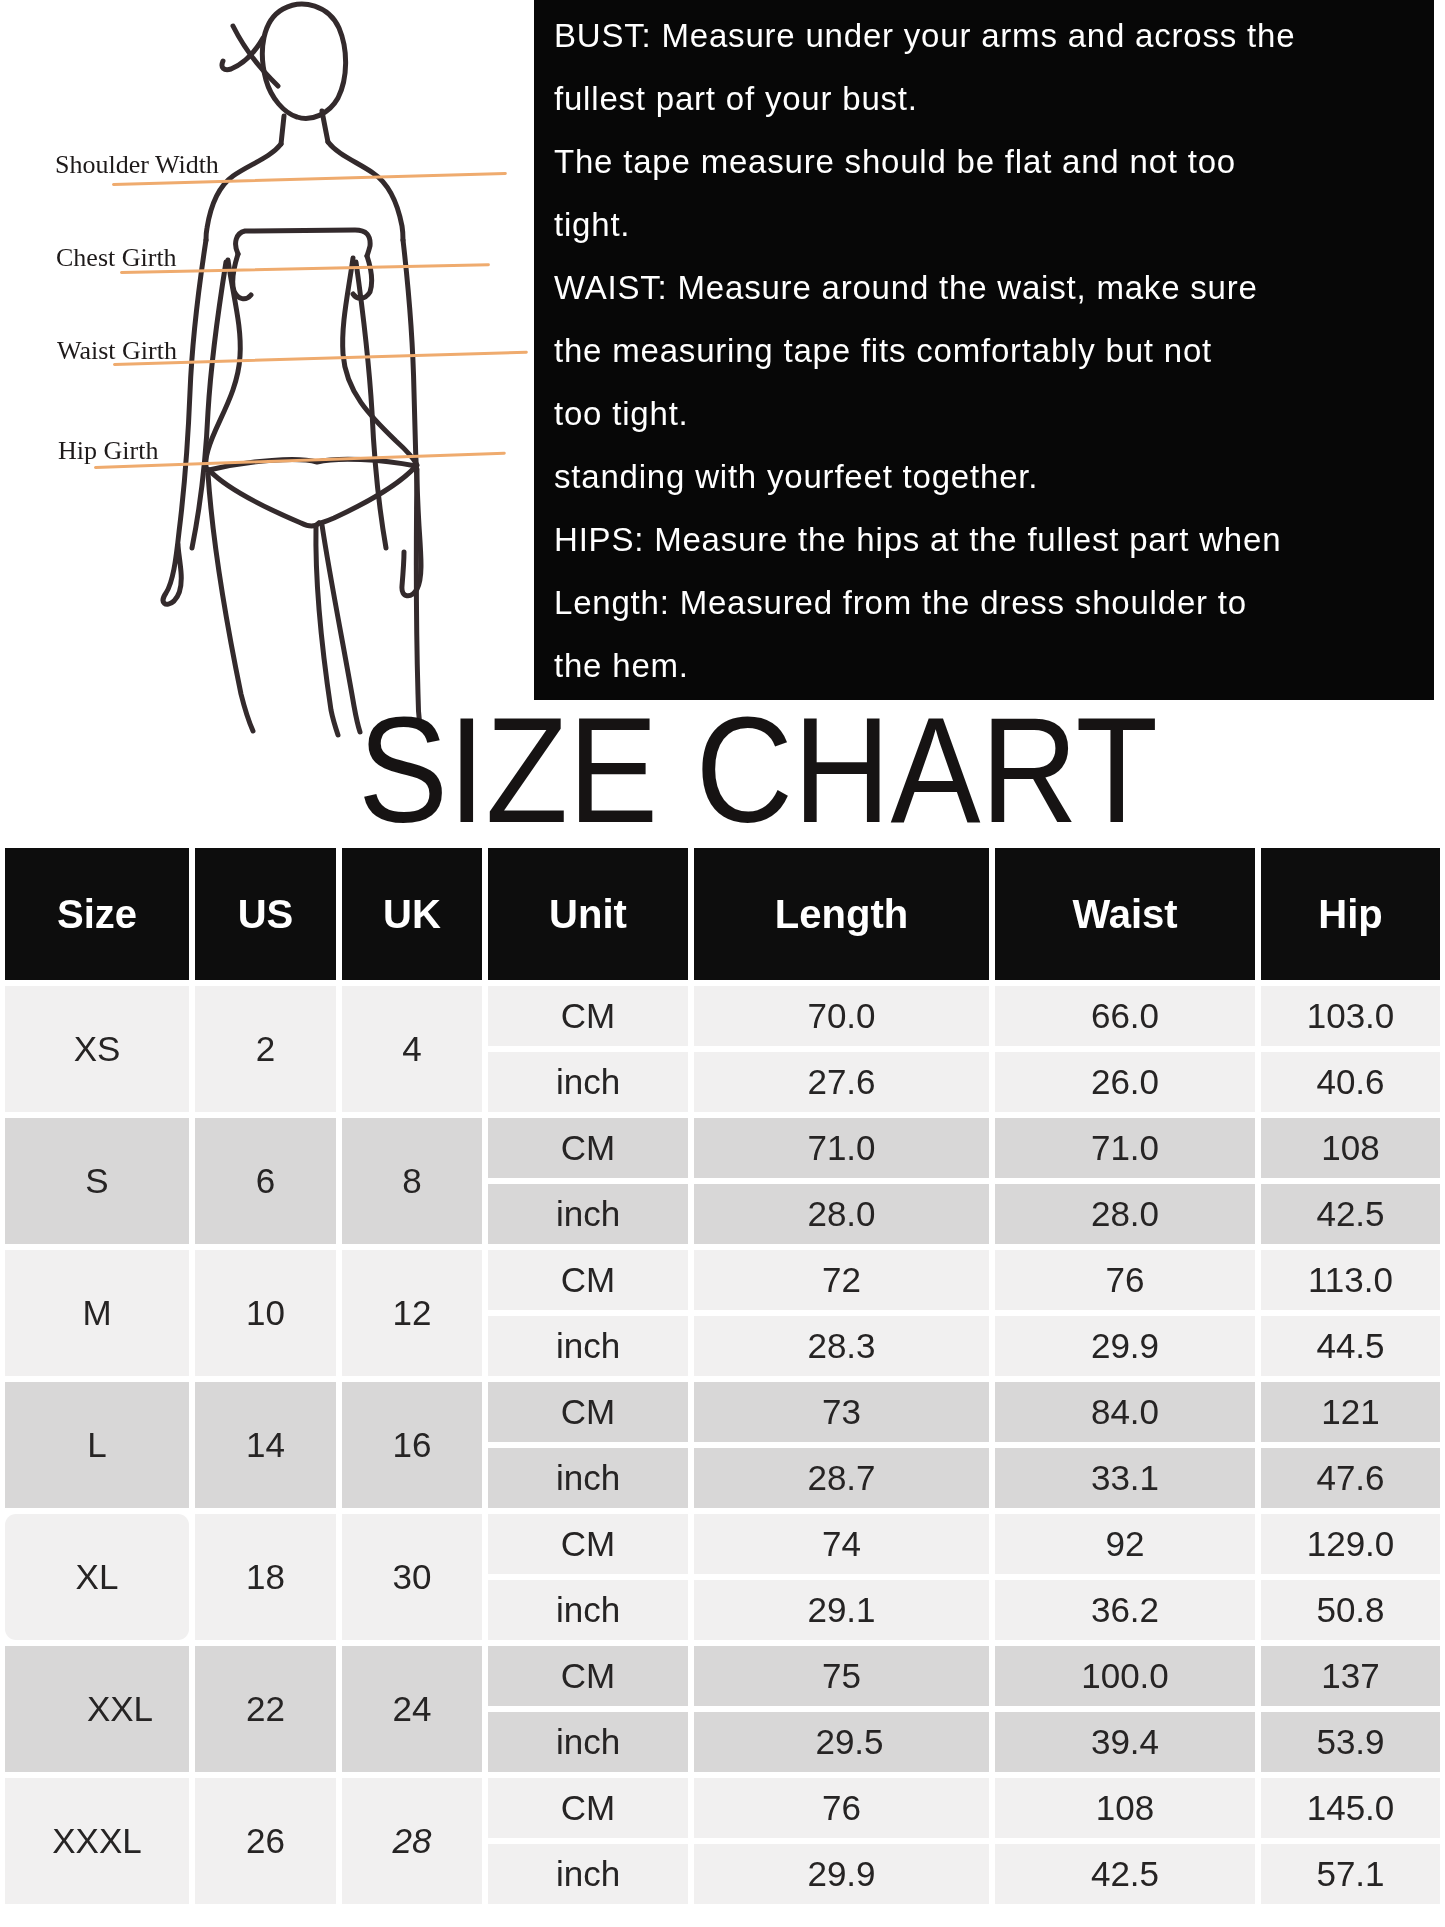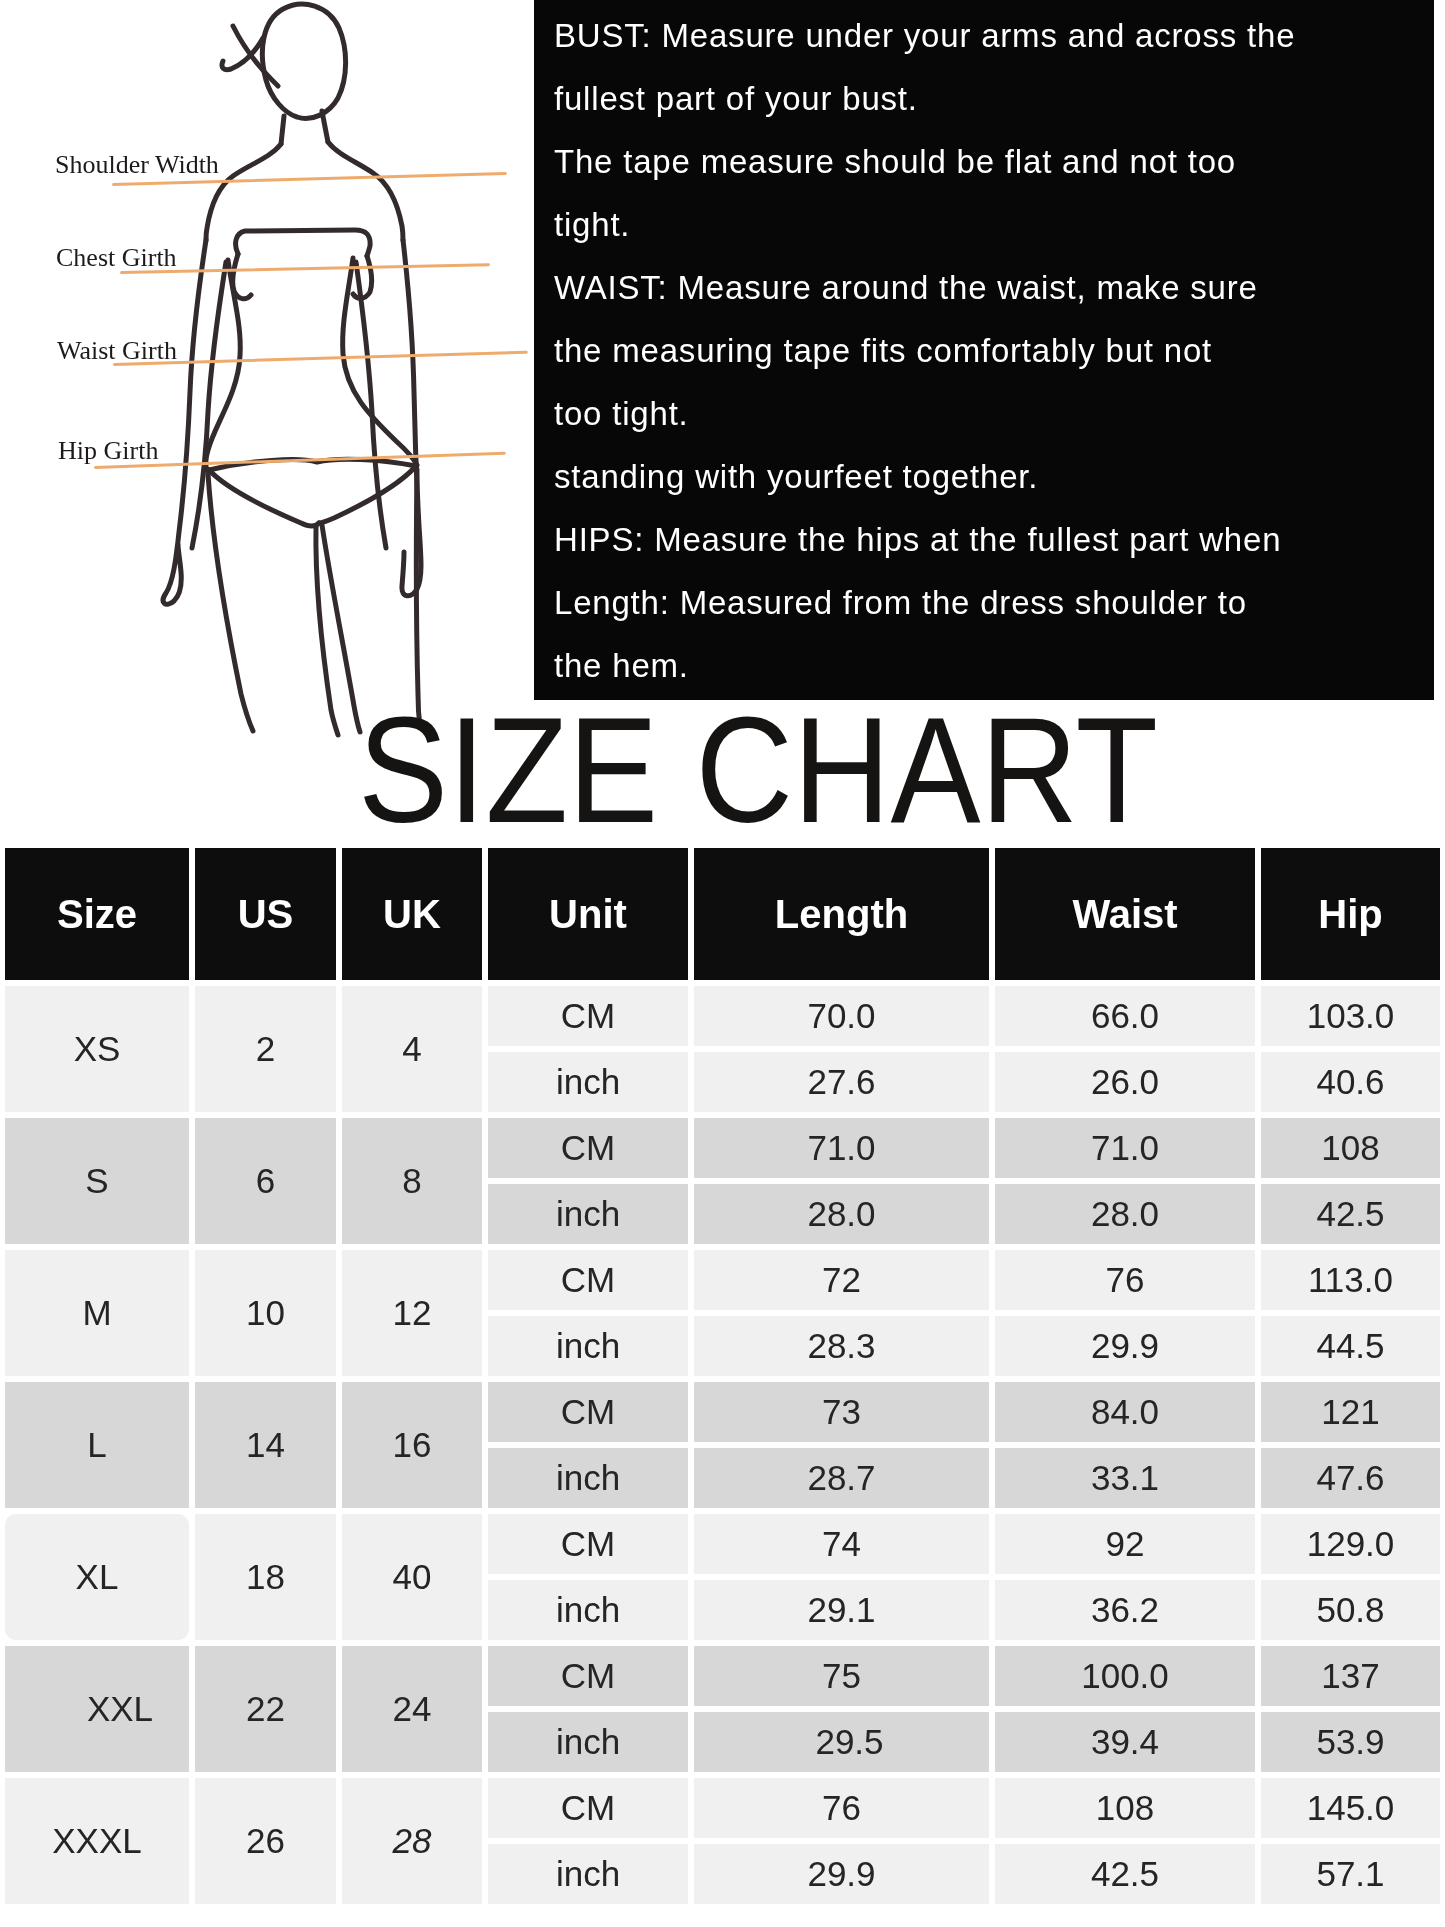--- a/index.html
+++ b/index.html
@@ -167,21 +167,21 @@
       <div class="cell dark" style="grid-area: 8 / 4;">CM</div>
       <div class="cell dark" style="grid-area: 8 / 5;">73</div>
       <div class="cell dark" style="grid-area: 8 / 6;">84.0</div>
       <div class="cell dark" style="grid-area: 8 / 7;">121</div>
       <div class="cell dark" style="grid-area: 9 / 4;">inch</div>
       <div class="cell dark" style="grid-area: 9 / 5;">28.7</div>
       <div class="cell dark" style="grid-area: 9 / 6;">33.1</div>
       <div class="cell dark" style="grid-area: 9 / 7;">47.6</div>
       <div class="cell light" style="grid-area: 10 / 1 / span 2; border-radius: 11px;">XL</div>
       <div class="cell light" style="grid-area: 10 / 2 / span 2;">18</div>
-      <div class="cell light" style="grid-area: 10 / 3 / span 2;">40</div>
+      <div class="cell light" style="grid-area: 10 / 3 / span 2;">30</div>
       <div class="cell light" style="grid-area: 10 / 4;">CM</div>
       <div class="cell light" style="grid-area: 10 / 5;">74</div>
       <div class="cell light" style="grid-area: 10 / 6;">92</div>
       <div class="cell light" style="grid-area: 10 / 7;">129.0</div>
       <div class="cell light" style="grid-area: 11 / 4;">inch</div>
       <div class="cell light" style="grid-area: 11 / 5;">29.1</div>
       <div class="cell light" style="grid-area: 11 / 6;">36.2</div>
       <div class="cell light" style="grid-area: 11 / 7;">50.8</div>
       <div class="cell dark" style="grid-area: 12 / 1 / span 2; padding-left: 46px;">XXL</div>
       <div class="cell dark" style="grid-area: 12 / 2 / span 2;">22</div>

